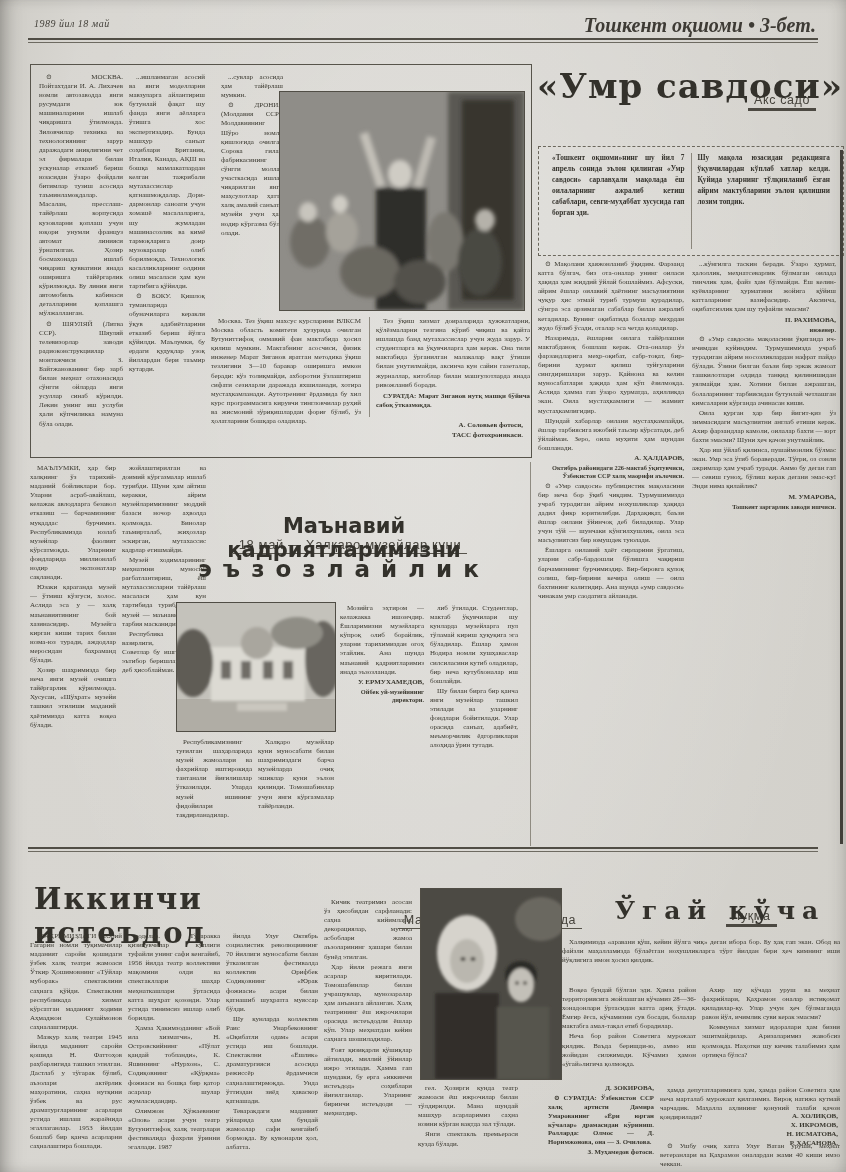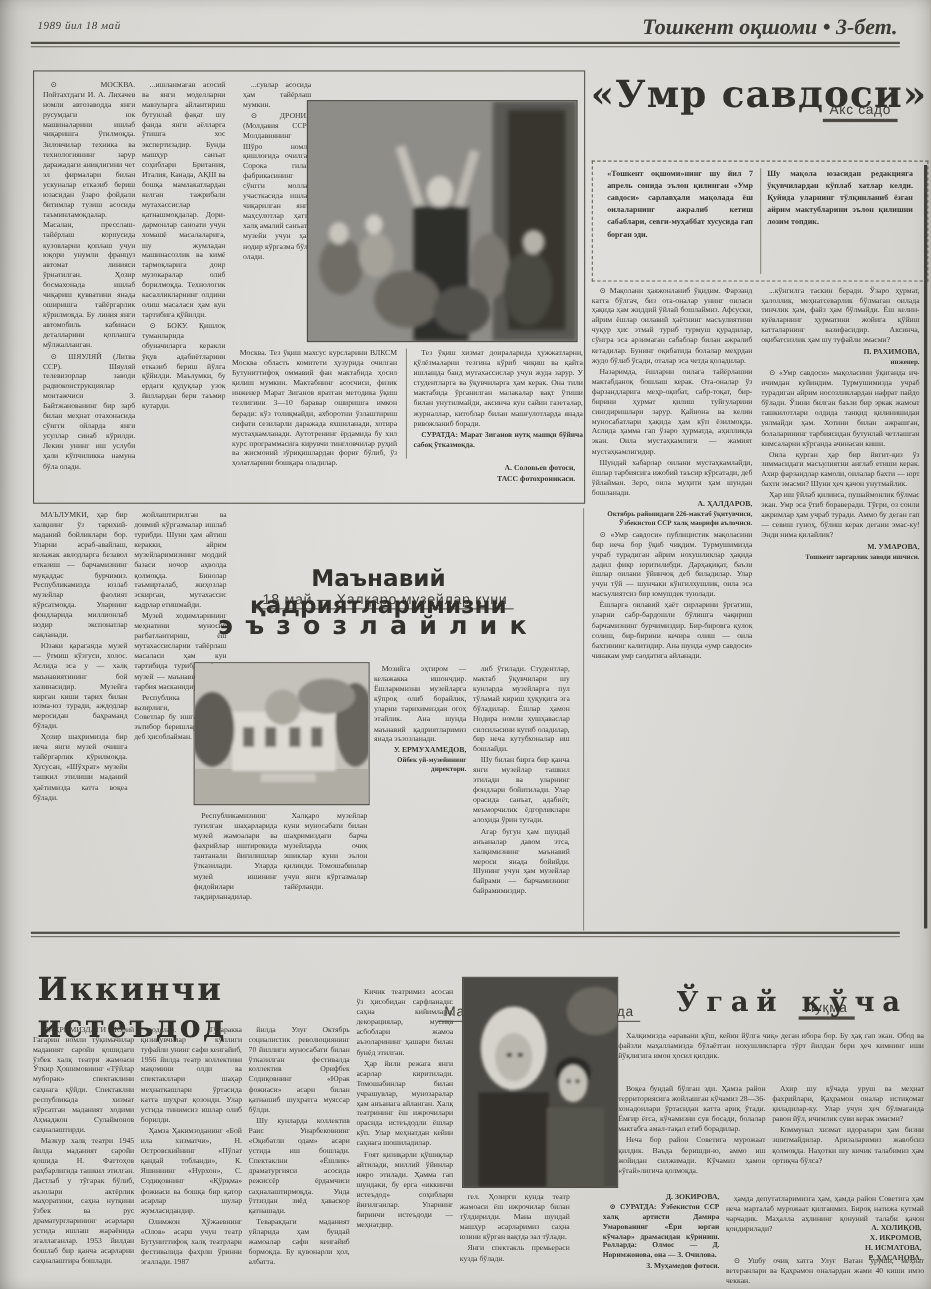--- a/index.html
+++ b/index.html
@@ -196,21 +196,20 @@
   <div class="abs col" style="left:340px;top:604px;width:84px;height:238px;">
     <div>
         <p>Мозийга эҳтиром — келажакка ишончдир. Ёшларимизни музейларга кўпроқ олиб борайлик, уларни тарихимиздан огоҳ этайлик. Ана шунда маънавий қадриятларимиз янада эъзозланади.</p>
       </div>
     <p class="byl-name">У. ЕРМУХАМЕДОВ,</p>
     <p class="byl-role">Ойбек уй-музейининг директори.</p>
   </div>
   <div class="abs col" style="left:430px;top:604px;width:88px;height:238px;">
       <p>либ ўтилади. Студентлар, мактаб ўқувчилари шу кунларда музейларга пул тўламай кириш ҳуқуқига эга бўладилар. Ёшлар ҳамон Нодира номли хушҳаваслар силсиласини кутиб оладилар, бир неча кутубхоналар иш бошлайди.</p>
       <p>Шу билан бирга бир қанча янги музейлар ташкил этилади ва уларнинг фондлари бойитилади. Улар орасида санъат, адабиёт, меъморчилик ёдгорликлари алоҳида ўрин тутади.</p>
-      <p>Агар бугун ҳам шундай анъаналар давом этса, халқимизнинг маънавий мероси янада бойийди. Шунинг учун ҳам музейлар байрами — барчамизнинг байрамимиздир.</p>
     </div>
 
   <div class="abs" style="left:28px;top:847px;width:790px;border-top:2px solid #504d45;"></div>
   <div class="abs" style="left:28px;top:851px;width:790px;border-top:1px solid #6d6a61;"></div>
 
   <div class="abs h-serif" style="left:34px;top:882px;width:300px;font-size:29px;letter-spacing:2px;word-spacing:14px;">Иккинчи истеъдод</div>
   <div class="abs col" style="left:30px;top:932px;width:92px;height:232px;">
       <p>ШАҲРИМИЗДАГИ Юрий Гагарин номли тўқимачилар маданият саройи қошидаги ўзбек халқ театри жамоаси Ўткир Ҳошимовнинг «Тўйлар муборак» спектаклини саҳнага қўйди. Спектаклни республикада хизмат кўрсатган маданият ходими Аҳмаджон Сулаймонов саҳналаштирди.</p>
       <p>Мазкур халқ театри 1945 йилда маданият саройи қошида Н. Фаттоҳов раҳбарлигида ташкил этилган. Дастлаб у тўгарак бўлиб, аъзолари актёрлик маҳоратини, саҳна нутқини ўзбек ва рус драматургларининг асарлари устида ишлаш жараёнида эгаллаганлар. 1953 йилдан бошлаб бир қанча асарларни саҳналаштира бошлади.</p>
     </div>

